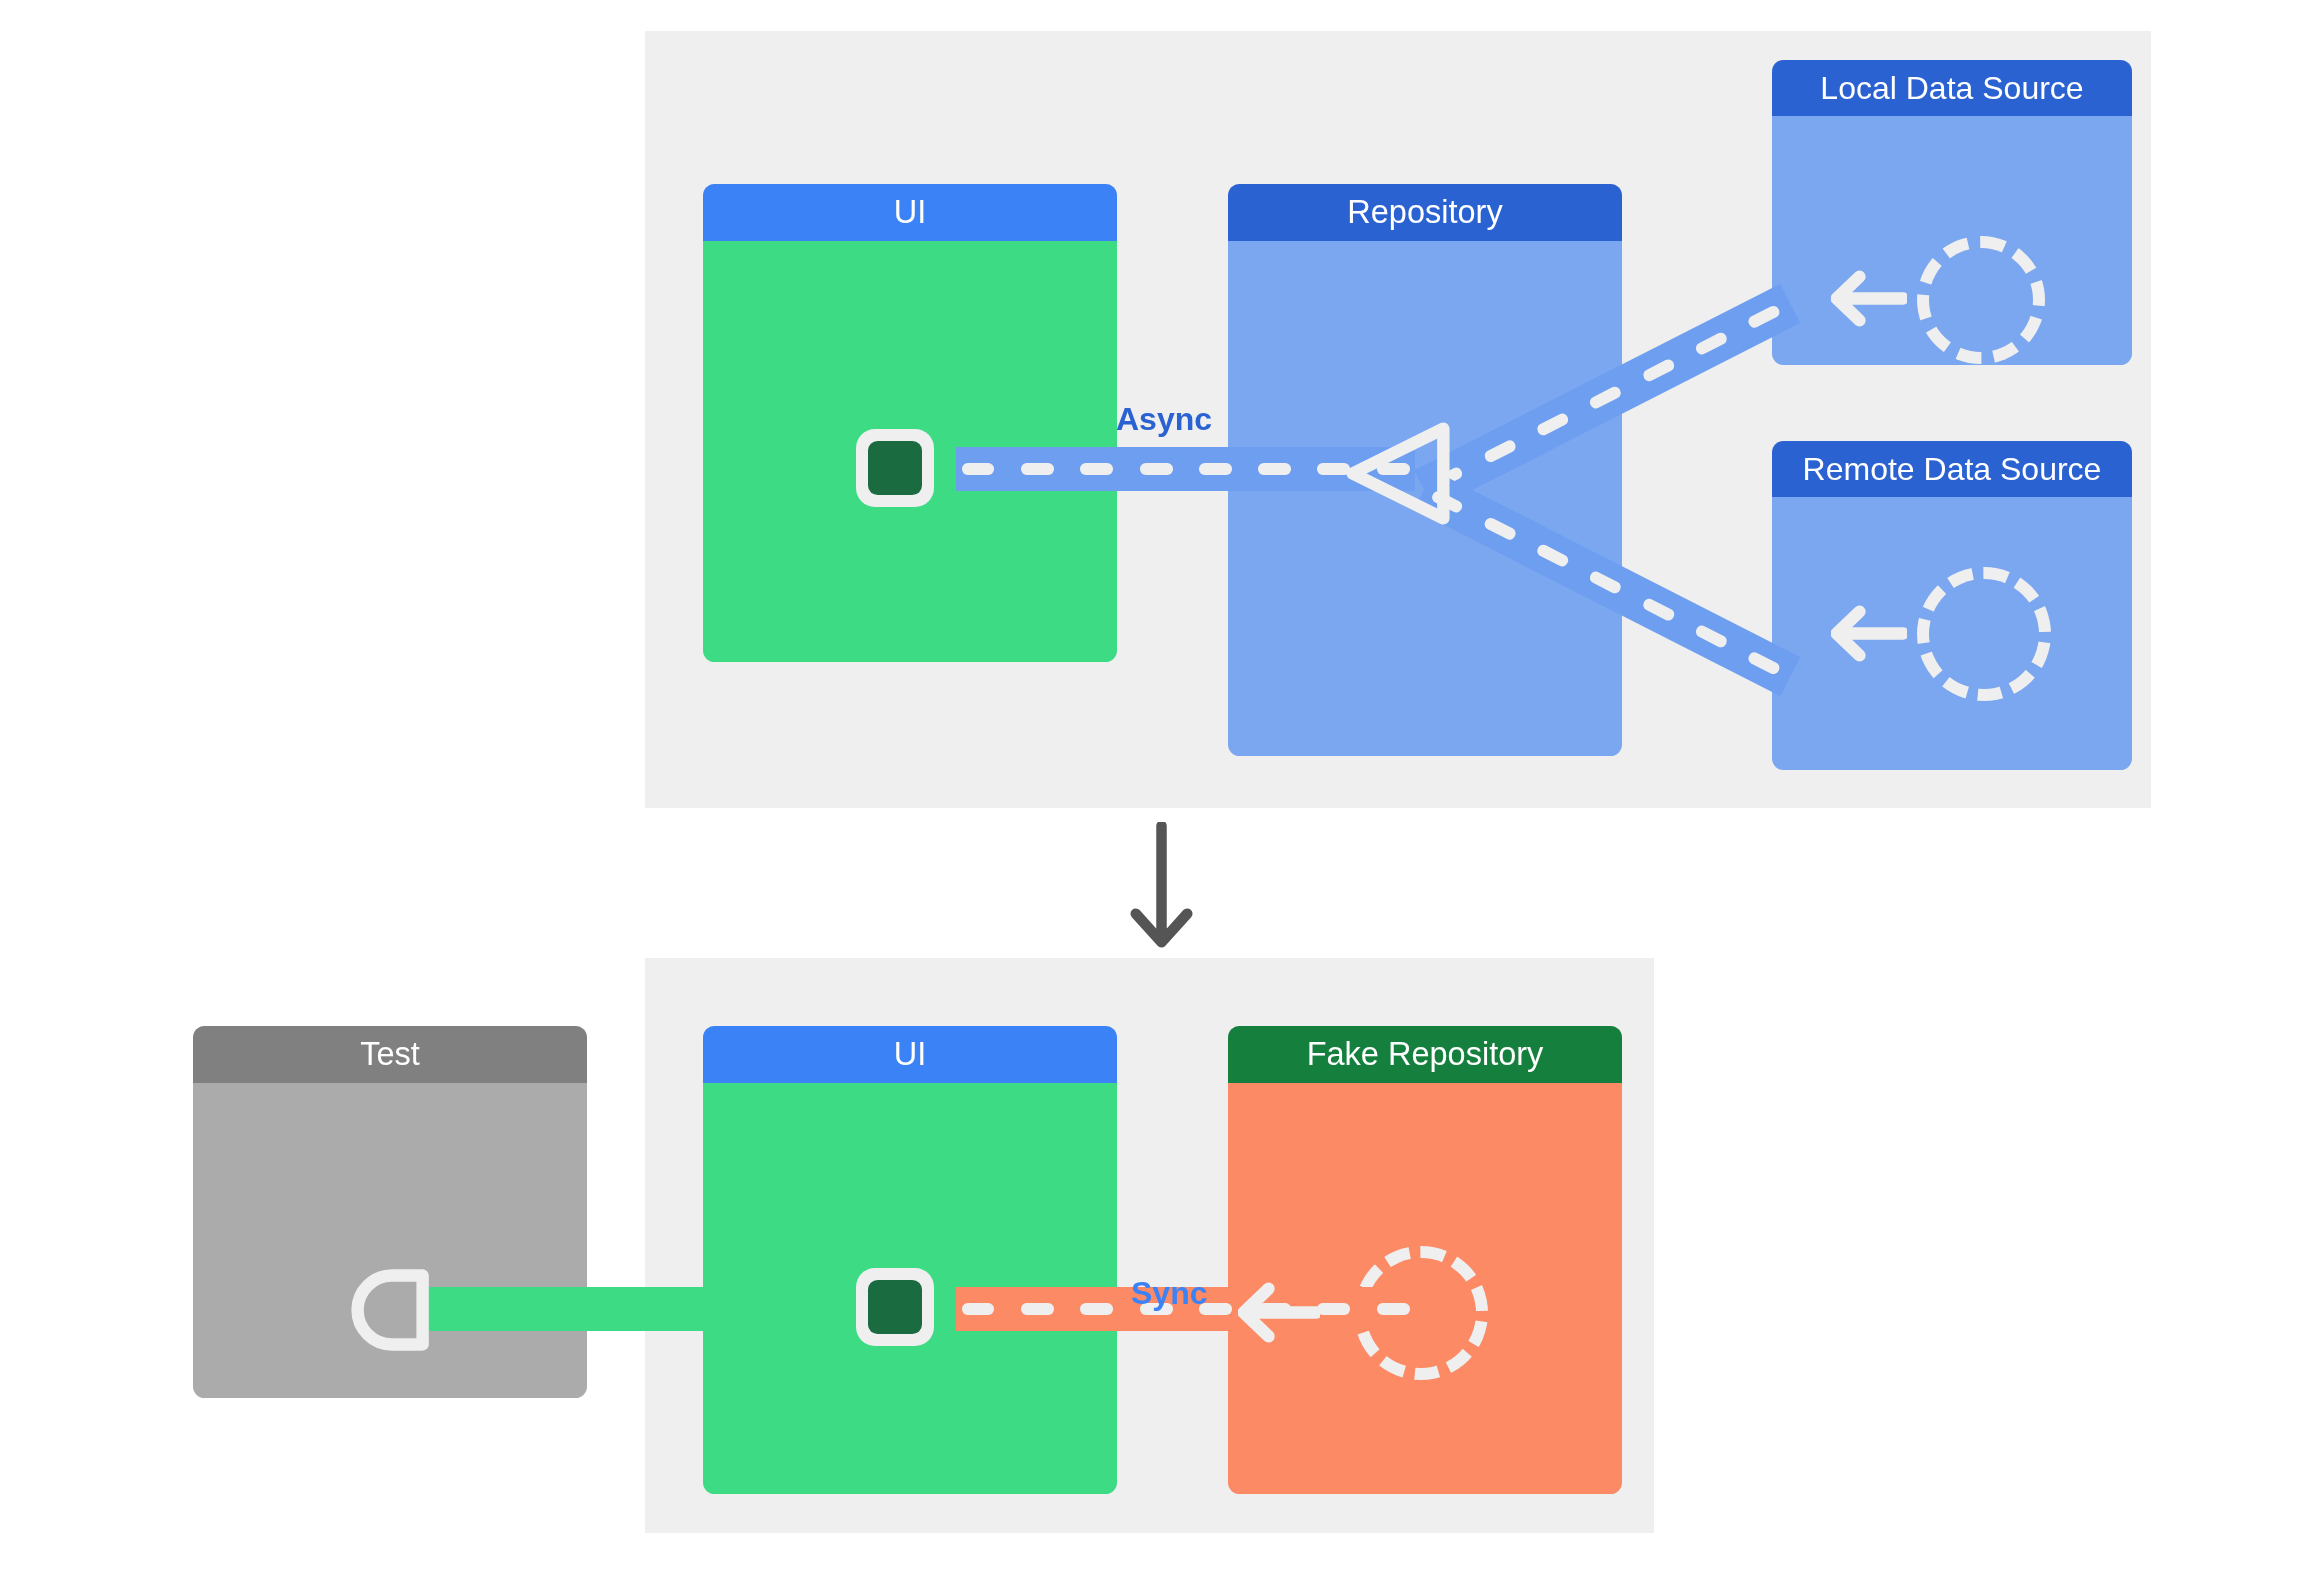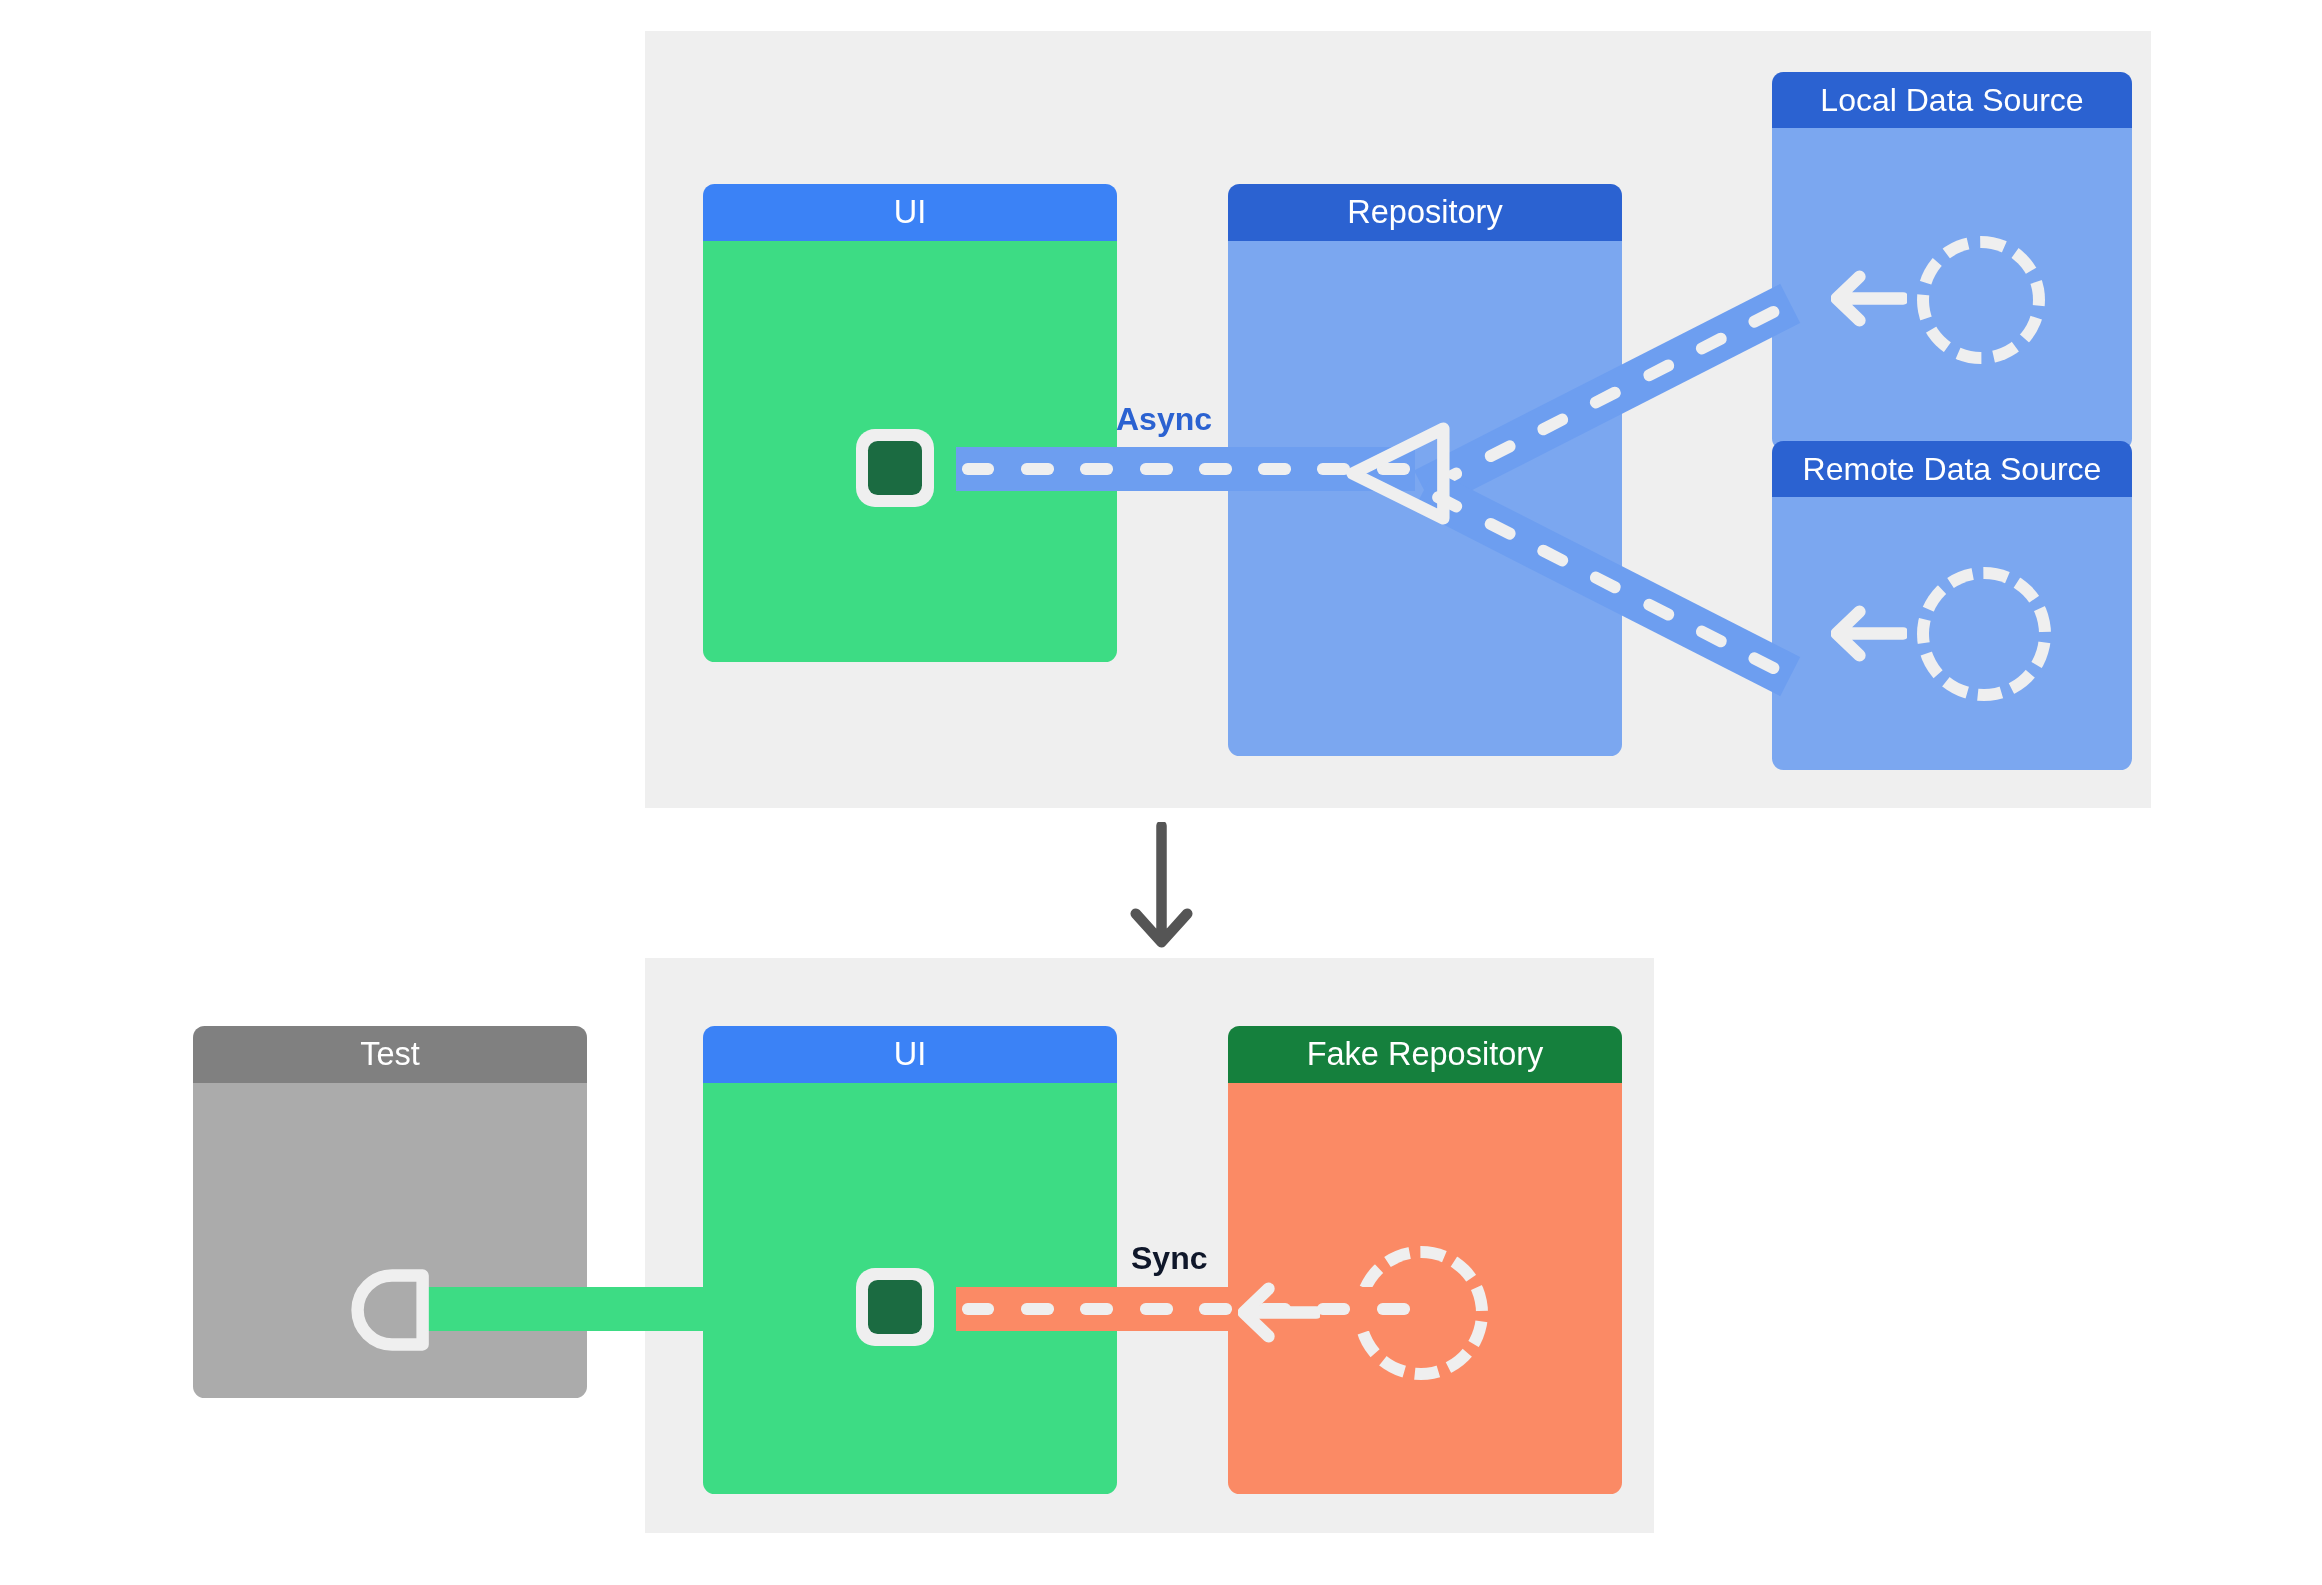--- a/index.html
+++ b/index.html
@@ -58,21 +58,21 @@
   
   .card.orange .card-header{background:#15803d;}
   .card.orange .card-body{background:#fb8a65;}
   
   .card.gray .card-header{background:#808080;}
   .card.gray .card-body{background:#ababab;}
 
   
   #card-ui-top      {left:703px; top:184px;  width:414px; height:478px;}
   #card-repository  {left:1228px;top:184px;  width:394px; height:572px;}
-  #card-local-ds    {left:1772px;top:72px;   width:360px; height:378px;}
+  #card-local-ds    {left:1772px;top:60px;   width:360px; height:305px;}
   #card-remote-ds   {left:1772px;top:441px;  width:360px; height:329px;}
 
   #card-test        {left:193px; top:1026px; width:394px; height:372px;}
   #card-ui-bottom   {left:703px; top:1026px; width:414px; height:468px;}
   #card-fake-repo   {left:1228px;top:1026px; width:394px; height:468px;}
 
   #card-local-ds .card-header,
   #card-remote-ds .card-header{font-size:32px;}
 
   
@@ -122,21 +122,21 @@
 
   
   .conn-label{
     position:absolute;
     font-weight:bold;
     font-size:32px;
     white-space:nowrap;
     z-index:6;
   }
   #label-async{left:1116px;top:401px;color:#2b62d1;}
-  #label-sync{left:1131px;top:1240px;color:#0f172a;}
+  #label-sync{left:1131px;top:1275px;color:#3b82f6;}
 
   
   .glyph{position:absolute;}
 
   
   .ui-port{
     width:78px;height:78px;
     border-radius:19px;
     background:#efefef;
     display:flex;align-items:center;justify-content:center;

